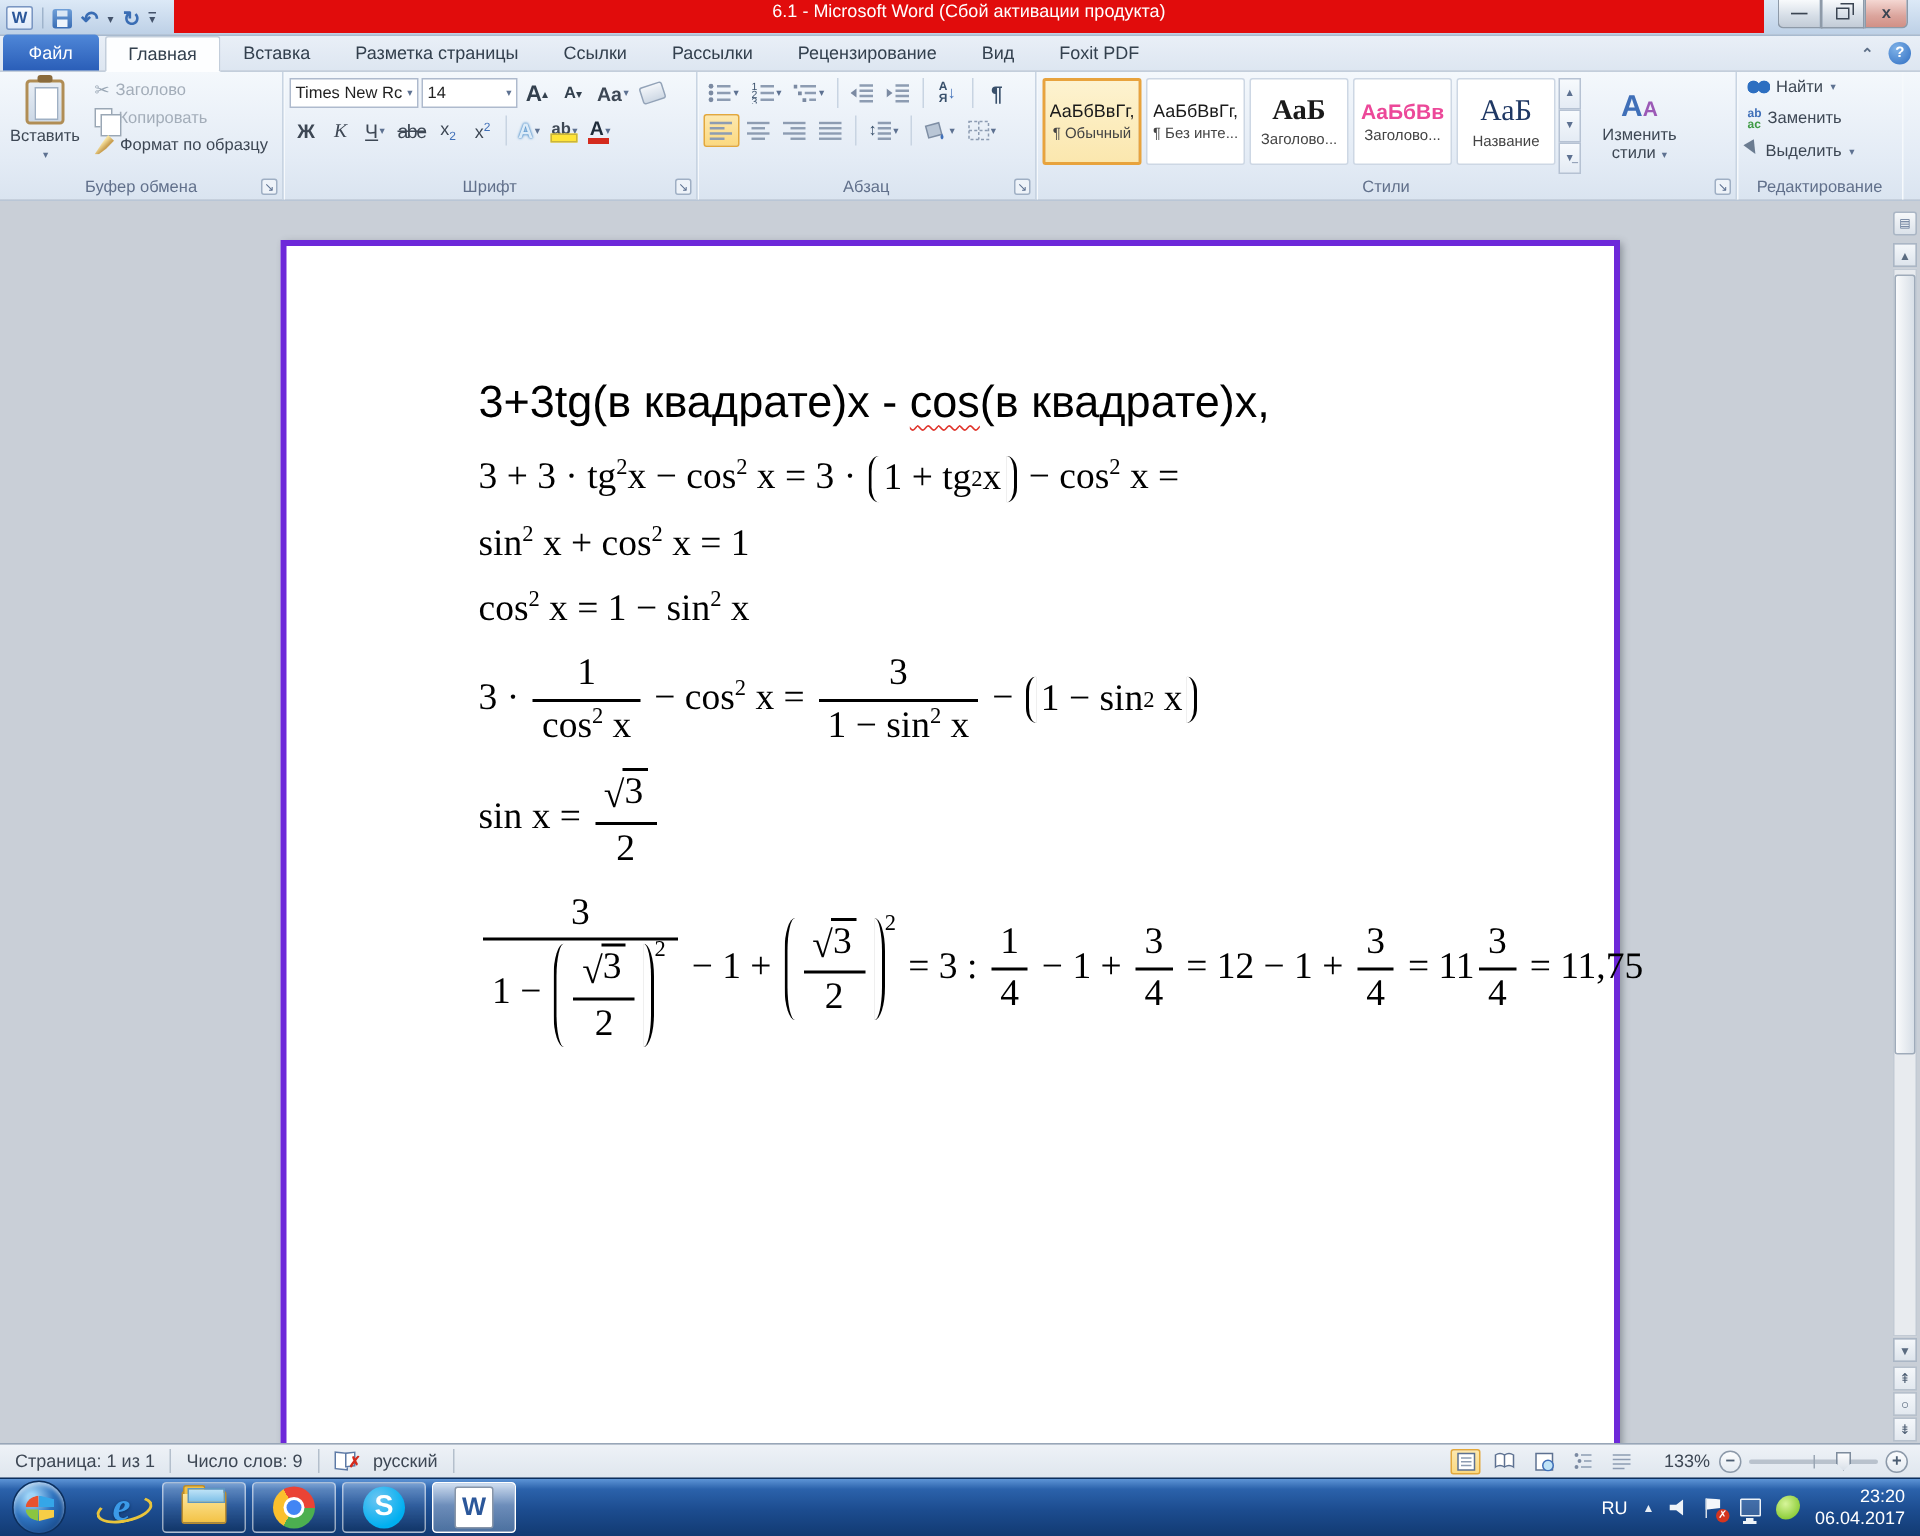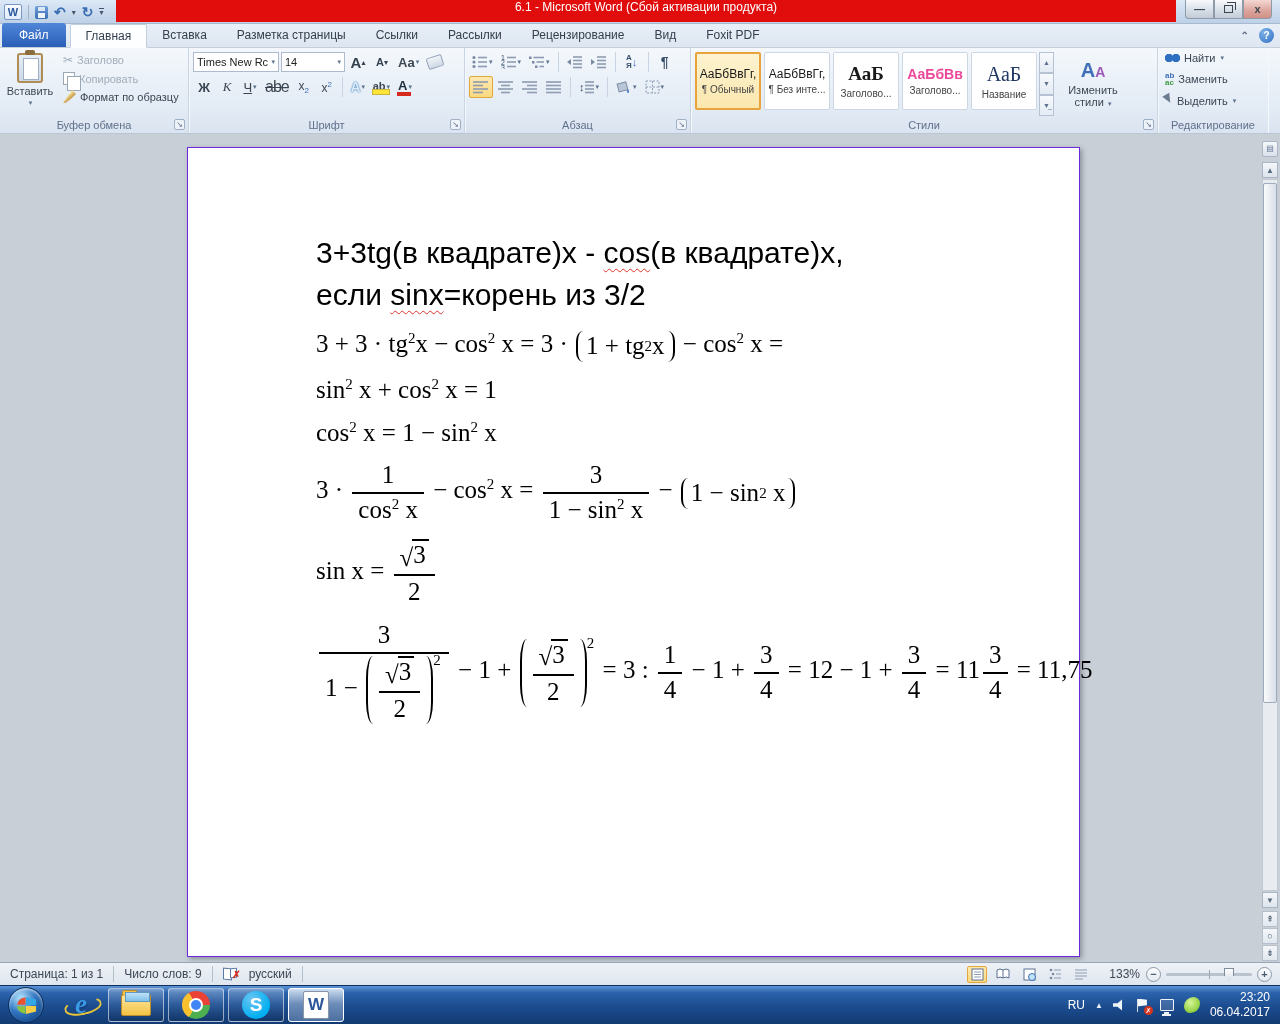--- a/index.html
+++ b/index.html
@@ -71,21 +71,21 @@
 
   
   .combo { height:20px; background:#fff; border:1px solid #aebacd; display:flex; align-items:center; justify-content:space-between; padding:0 3px; font-size:11px; color:#222; }
   .combo .dd { color:#5d7191; }
   .frow { display:flex; align-items:center; margin-bottom:3px; }
   .bigA { font-size:15px; font-weight:bold; color:#33404e; }
   .tinyArr { font-size:8px; vertical-align:top; color:#33404e; }
   .glyph-b { font-weight:bold; font-size:13px; }
   .glyph-i { font-style:italic; font-family:"Liberation Serif",serif; font-size:13px; }
   .glyph-u { text-decoration:underline; font-size:13px; }
-  .glyph-s { text-decoration:line-through; font-size:16px; letter-spacing:-1px; }
+  .glyph-s { text-decoration:line-through; font-size:13px; letter-spacing:-1px; }
   .subsup { font-size:12px; }
   .subsup sub,.subsup sup { font-size:8px; color:#3f6fb8; }
   .eff-A { font-size:14px; font-weight:bold; color:#dcebf8; text-shadow:0 0 1px #3b83c4,0 0 2px #3b83c4; }
   .hl-ab { position:relative; font-size:11px; font-weight:bold; padding-bottom:3px; }
   .hl-ab::after { content:""; position:absolute; left:-1px; bottom:0; width:16px; height:4px; background:#ffe438; border:1px solid #c9b43c; }
   .fc-A { position:relative; font-size:13px; font-weight:bold; color:#1f2c3a; padding-bottom:3px; }
   .fc-A::after { content:""; position:absolute; left:-1px; bottom:0; width:14px; height:4px; background:#d42b1e; }
   .eraser { width:16px; height:12px; background:linear-gradient(#f2f5f9,#cfd9e5); border:1px solid #93a3b8; border-radius:2px; transform:rotate(-18deg); }
 
   
@@ -114,22 +114,22 @@
   
   .edit-col { display:flex; flex-direction:column; gap:4px; padding-top:2px; }
   .binoc { width:15px; height:10px;
     background:radial-gradient(circle at 4px 5px,#2d6fc1 4px,transparent 4.5px),radial-gradient(circle at 11px 5px,#2d6fc1 4px,transparent 4.5px); }
   .repl-ic { font-size:8px; line-height:7px; font-weight:bold; }
   .repl-ic .r1 { color:#3f6fb8; } .repl-ic .r2 { color:#3f9b45; }
   .sel-ic { width:0; height:0; border:4px solid transparent; border-top:9px solid #6b7c91; transform:rotate(-30deg); }
 
   
   .docarea { position:absolute; left:0; top:135px; width:1280px; height:827px; background:#c9cfd7; overflow:hidden; }
-  .page { position:absolute; left:187px; top:12px; width:893px; height:810px; background:#fff;
-    border:1px solid #6d28d9; box-shadow:2px 2px 5px rgba(60,66,76,.45); padding:84px 40px 0 128px; }
+  .page { position:absolute; left:187px; top:25px; width:893px; height:810px; background:#fff;
+    border:4px solid #6d28d9; box-shadow:2px 2px 5px rgba(60,66,76,.45); padding:84px 40px 0 128px; }
   .heading { font-size:30px; color:#000; line-height:42px; letter-spacing:0; }
   .sq { text-decoration-line:underline; text-decoration-style:wavy; text-decoration-color:#e0342b; text-decoration-thickness:1px; text-underline-offset:5px; }
 
   .mline { font-family:"Liberation Serif","DejaVu Serif",serif; font-size:25px; color:#000; margin-top:14px; line-height:1.15; white-space:nowrap; }
   .mt { white-space:pre; }
   .mi { white-space:pre; }
   .msup { font-size:60%; vertical-align:super; line-height:0; }
   .mfrac { display:inline-block; vertical-align:middle; text-align:center; margin:0 3px; }
   .mfrac > .num { display:block; padding:0 6px 2px; border-bottom:2px solid #000; }
   .mfrac > .den { display:block; padding:2px 6px 0; }
@@ -545,21 +545,20 @@
     <div class="glabel">
         <span>Редактирование</span>
       </div>
   </div>
 </div>
 
 <div class="docarea">
   <div class="page">
     <div class="heading">
         <div class="hline"><span>3+3tg(в квадрате)x - </span><span class="sq">cos</span><span>(в квадрате)x,</span></div>
-        <div class="hline"><span>если </span><span class="sq">sinx</span><span>=корень из 3/2</span></div>
       </div>
     <div>
         <div class="mline"><span class="mt">3 + 3 · </span><span class="mi">tg</span><span class="msup">2</span><span class="mi">x</span><span class="mt"> − cos</span><span class="msup">2</span><span class="mt"> </span><span class="mi">x</span><span class="mt"> = 3 · </span><span class="mpar">
             <span class="lp"></span>
             <span class="pbody" style="display: inline-flex; align-items: center;">
               <span class="mt">1 + </span>
               <span class="mi">tg</span>
               <span class="msup">2</span>
               <span class="mi">x</span>
             </span>

